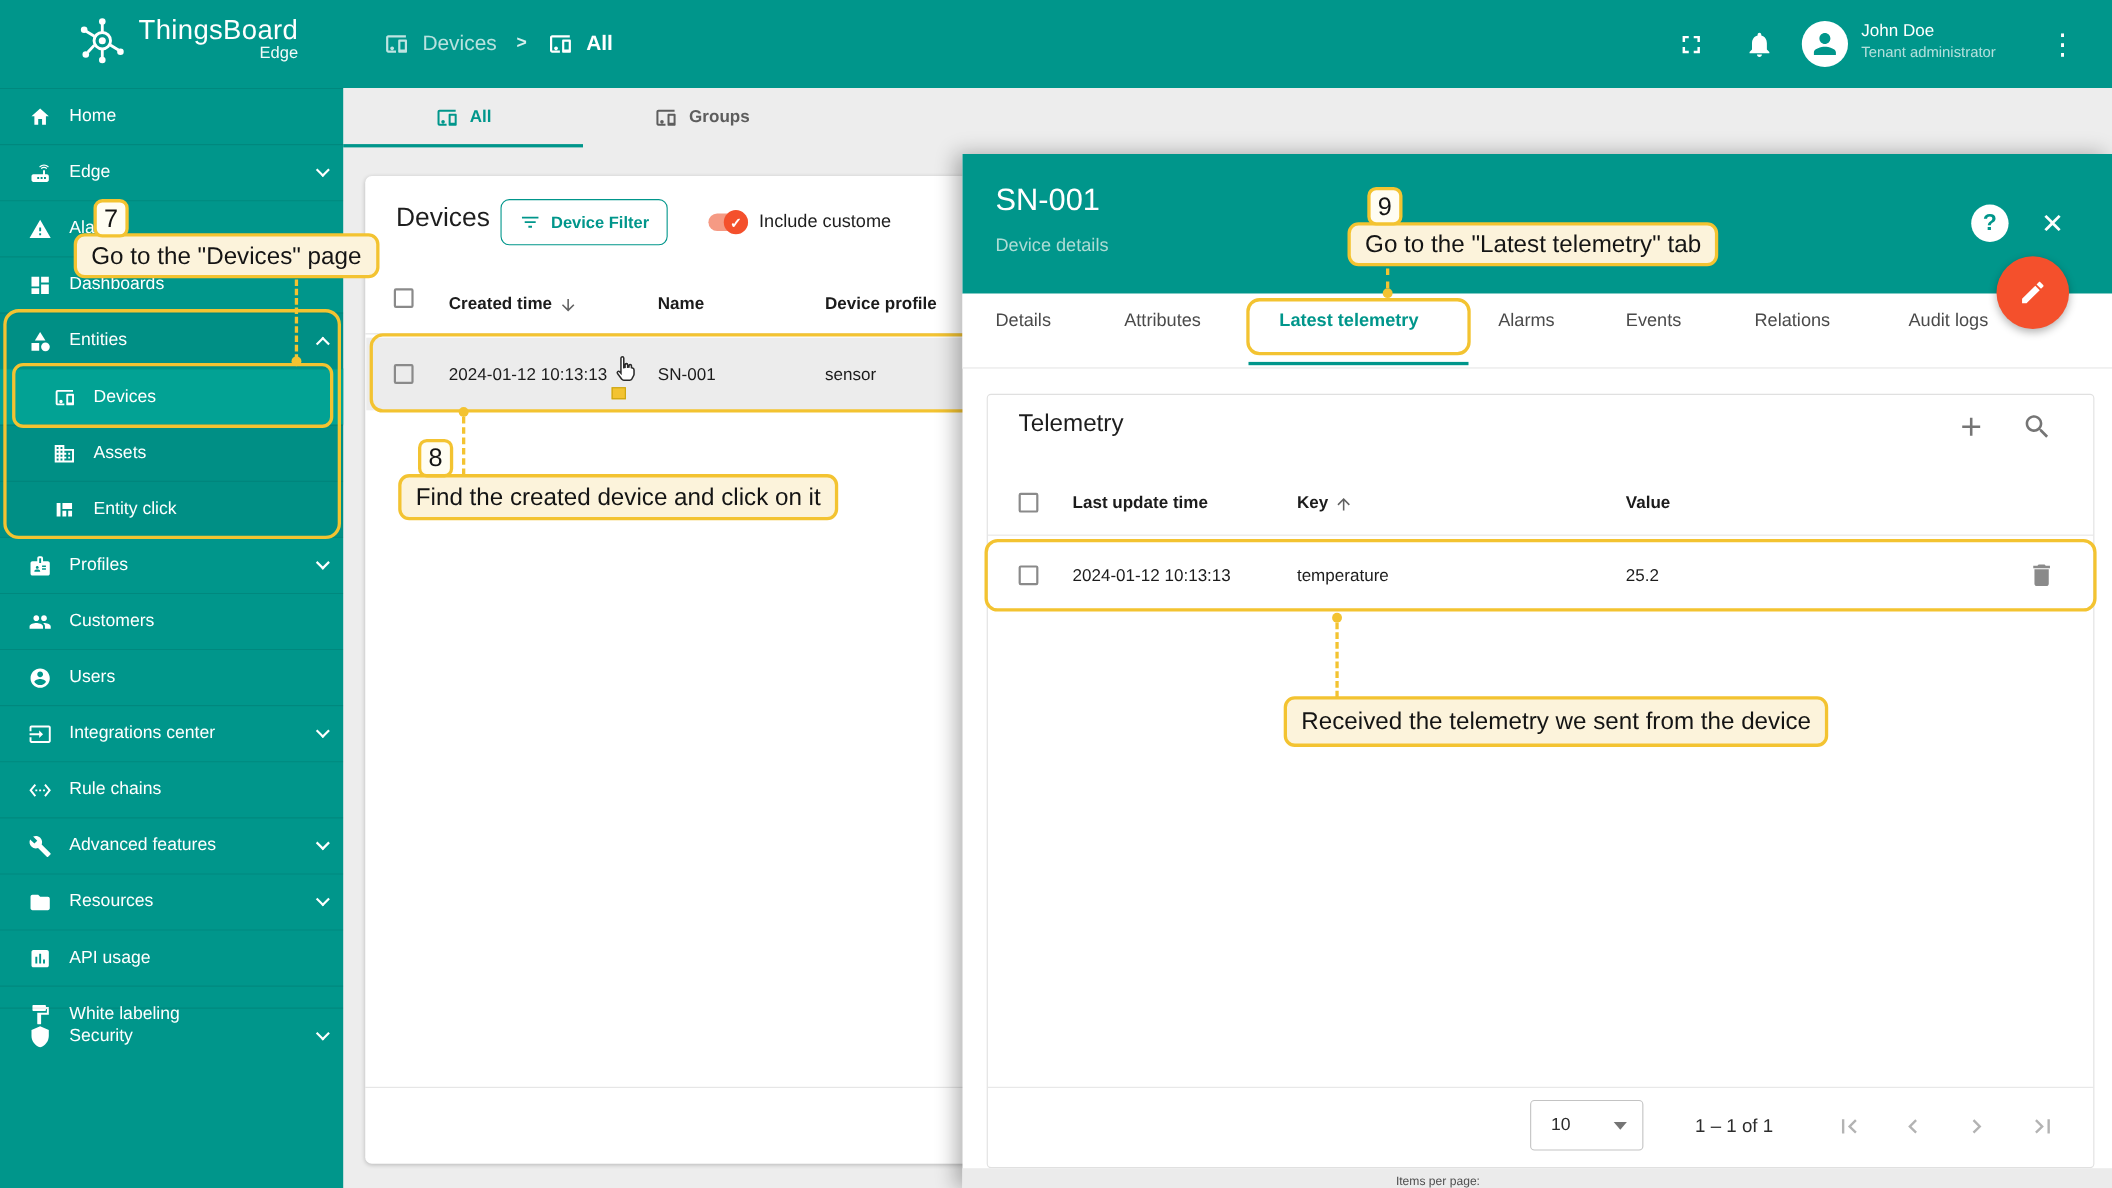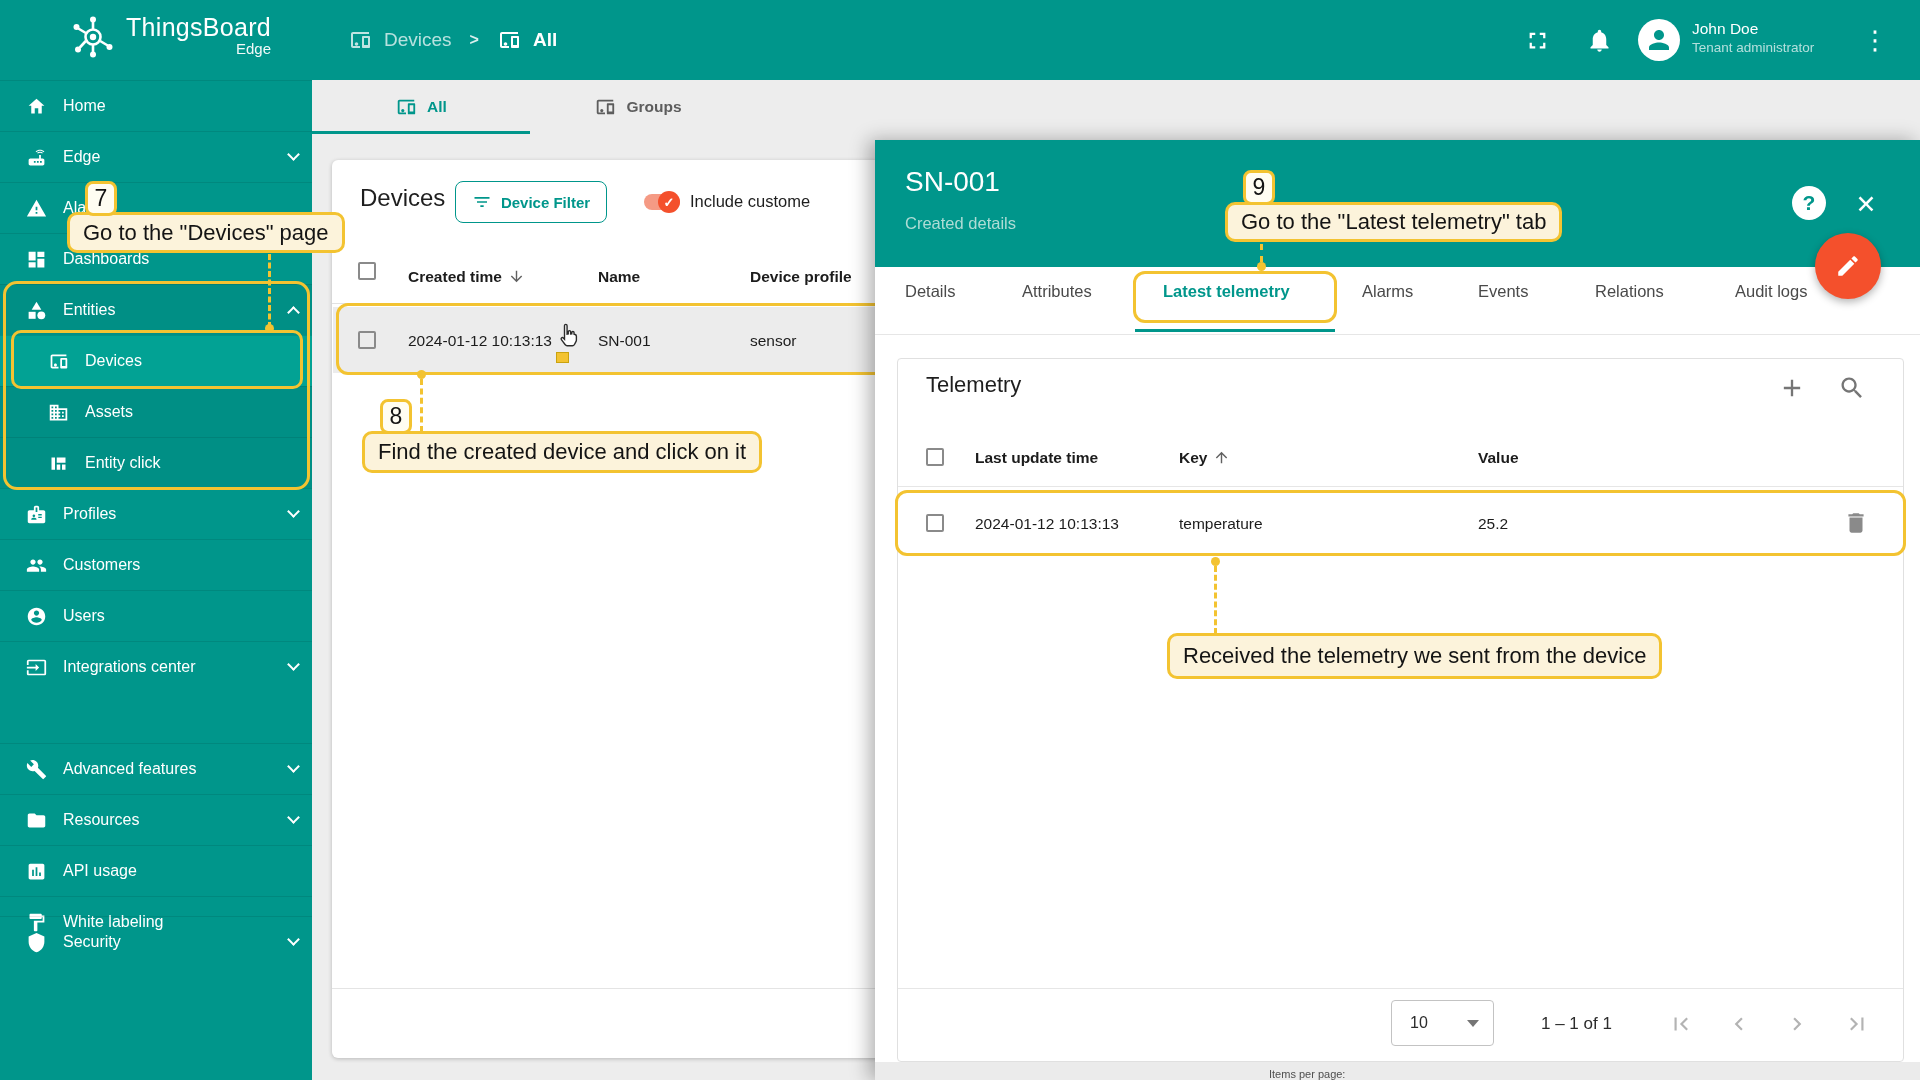--- a/index.html
+++ b/index.html
@@ -44,21 +44,21 @@
 
   
   #devcard{position:absolute;left:332px;top:160px;width:1572px;height:898px;background:#fff;border-radius:6px;box-shadow:0 1px 4px rgba(0,0,0,.22);z-index:5;}
   #dev-title{position:absolute;left:360px;top:184px;font-size:24px;font-weight:500;color:#1e1e1e;z-index:6;}
   #devfilter-btn{position:absolute;left:455px;top:181px;width:152px;height:42px;border:1.5px solid #00968B;border-radius:8px;display:flex;align-items:center;justify-content:center;gap:9px;color:#00968B;font-size:15px;font-weight:700;background:#fff;cursor:pointer;z-index:6;}
   #devfilter-btn .ic{fill:#00968B;}
   #toggle-track{position:absolute;left:644px;top:194px;width:36px;height:16px;border-radius:8px;background:#F59A84;z-index:6;cursor:pointer;}
   #toggle-thumb{position:absolute;left:658px;top:191px;width:22px;height:22px;border-radius:50%;background:#F4502C;color:#fff;font-size:13px;font-weight:700;display:flex;align-items:center;justify-content:center;z-index:7;}
   #toggle-label{position:absolute;left:690px;top:192px;width:186px;overflow:hidden;white-space:nowrap;font-size:16.5px;color:#1e1e1e;z-index:6;}
   .cbx{position:absolute;width:18px;height:18px;border:2px solid #8a8a8a;border-radius:2px;background:transparent;z-index:6;cursor:pointer;}
-  .thead{position:absolute;font-size:15.5px;font-weight:700;color:#1c1c1c;z-index:6;white-space:nowrap;display:flex;align-items:flex-start;gap:6px;}
+  .thead{position:absolute;font-size:15.5px;font-weight:700;color:#1c1c1c;z-index:6;white-space:nowrap;display:flex;align-items:flex-end;gap:6px;}
   .tcell{position:absolute;font-size:15.5px;color:#1c1c1c;z-index:6;white-space:nowrap;}
   #devrow-bg{position:absolute;left:333px;top:307px;width:1570px;height:66px;background:#ECECEC;z-index:5;}
   #devhead-sep{position:absolute;left:332px;top:303px;width:1572px;height:1px;background:#e2e2e2;z-index:5;}
   #devcard-pgsep{position:absolute;left:332px;top:988px;width:1572px;height:1px;background:#e4e4e4;z-index:6;}
   .sort-ic{fill:#616161;}
 
   
   #panel{position:absolute;left:875px;top:140px;width:1045px;height:940px;background:#fff;box-shadow:-6px 0 18px rgba(0,0,0,.3);z-index:20;}
   #panel-head{position:absolute;left:875px;top:140px;width:1045px;height:127px;background:#00968B;z-index:21;}
   #panel-title{position:absolute;left:905px;top:166px;font-size:28px;color:#fff;z-index:22;}
@@ -334,20 +334,26 @@
         </svg>
         <span class="sbl">Users</span>
       </div>
     <div class="sbi" style="top:641px">
         <svg class="ic">
           <use href="#i-input"></use>
         </svg>
         <span class="sbl">Integrations center</span>
         <span class="chev"></span>
       </div>
+    <div class="sbi" style="top:692px">
+        <svg class="ic">
+          <use href="#i-ethernet"></use>
+        </svg>
+        <span class="sbl">Rule chains</span>
+      </div>
     <div class="sbi" style="top:743px">
         <svg class="ic">
           <use href="#i-tools"></use>
         </svg>
         <span class="sbl">Advanced features</span>
         <span class="chev"></span>
       </div>
     <div class="sbi" style="top:794px">
         <svg class="ic">
           <use href="#i-folder"></use>
@@ -430,21 +436,21 @@
   <div class="anno-outline under" style="left:336px;top:303px;width:1560px;height:72px"></div>
 
   <div id="cursor-badge"></div>
   <svg id="cursor" width="26" height="30">
       <use href="#i-hand"></use>
     </svg>
 
   <div id="panel"></div>
   <div id="panel-head"></div>
   <div id="panel-title">SN-001</div>
-  <div id="panel-subtitle">Created details</div>
+  <div id="panel-subtitle">Device details</div>
   <div id="help-btn">?</div>
   <div id="close-btn">✕</div>
   <div id="fab">
     <svg class="ic">
         <use href="#i-pencil"></use>
       </svg>
   </div>
 
   <div id="panel-tabbar"></div>
   <span class="ptab" style="left:905px">Details</span>

